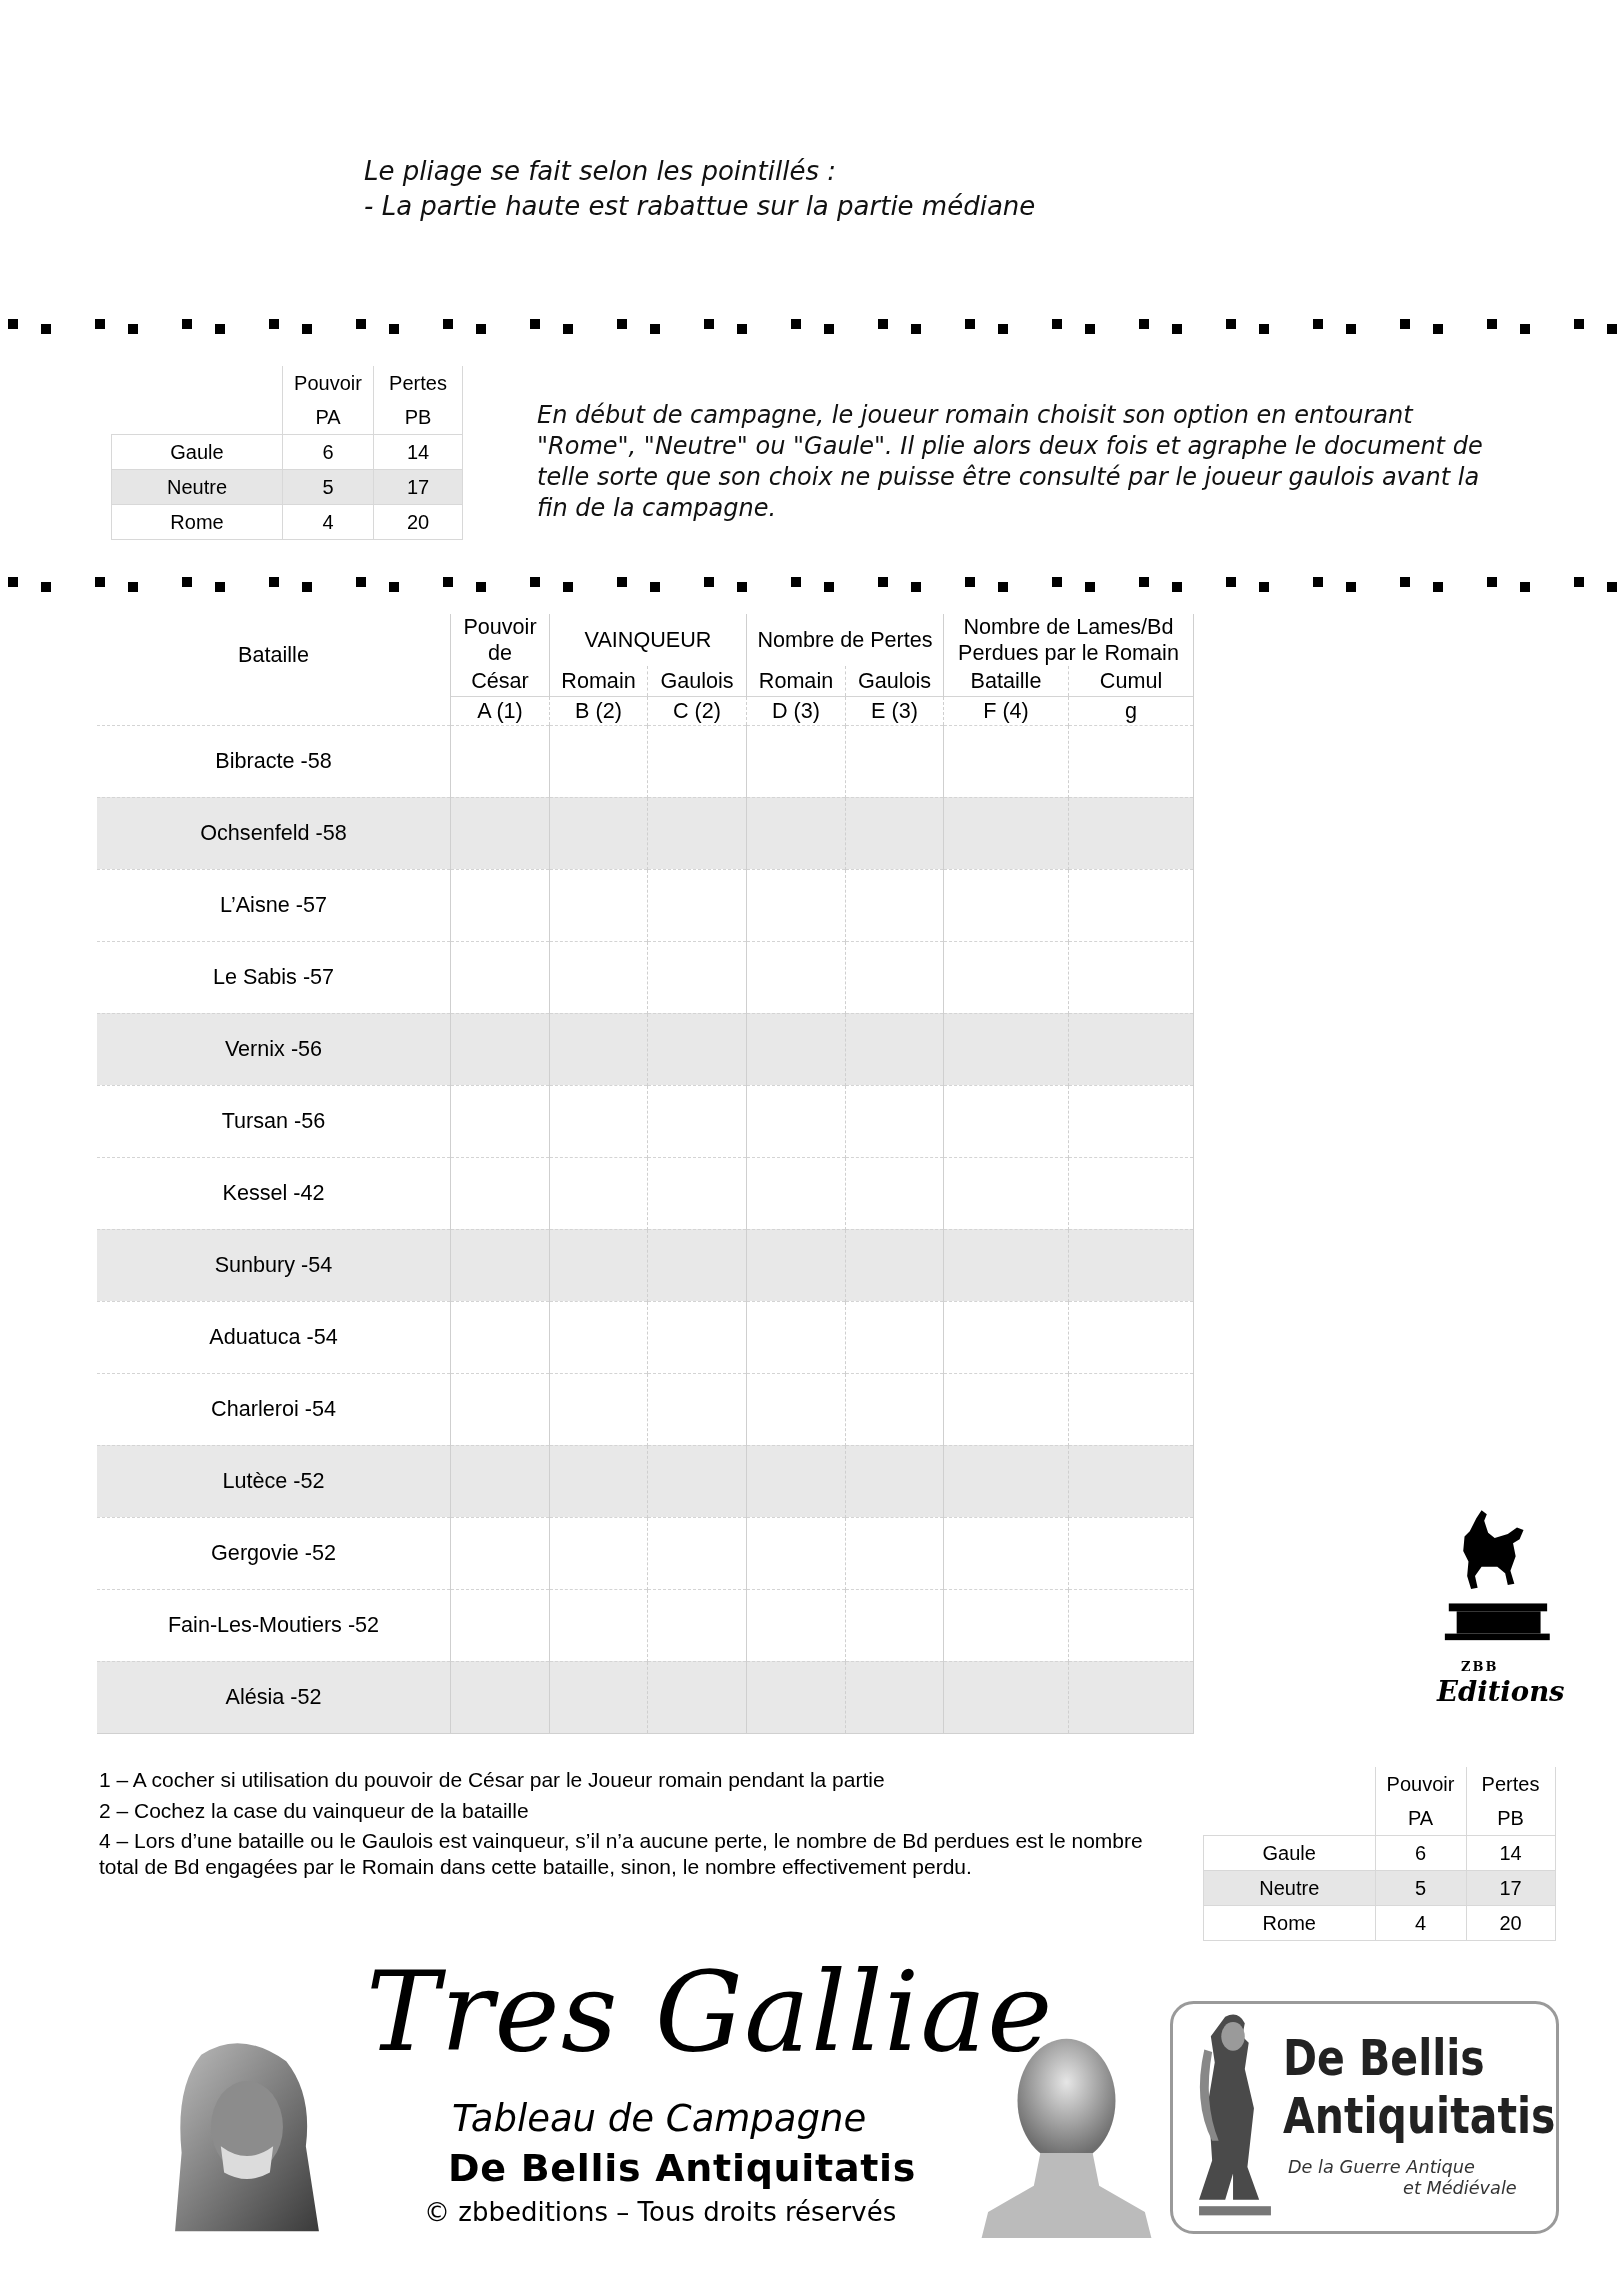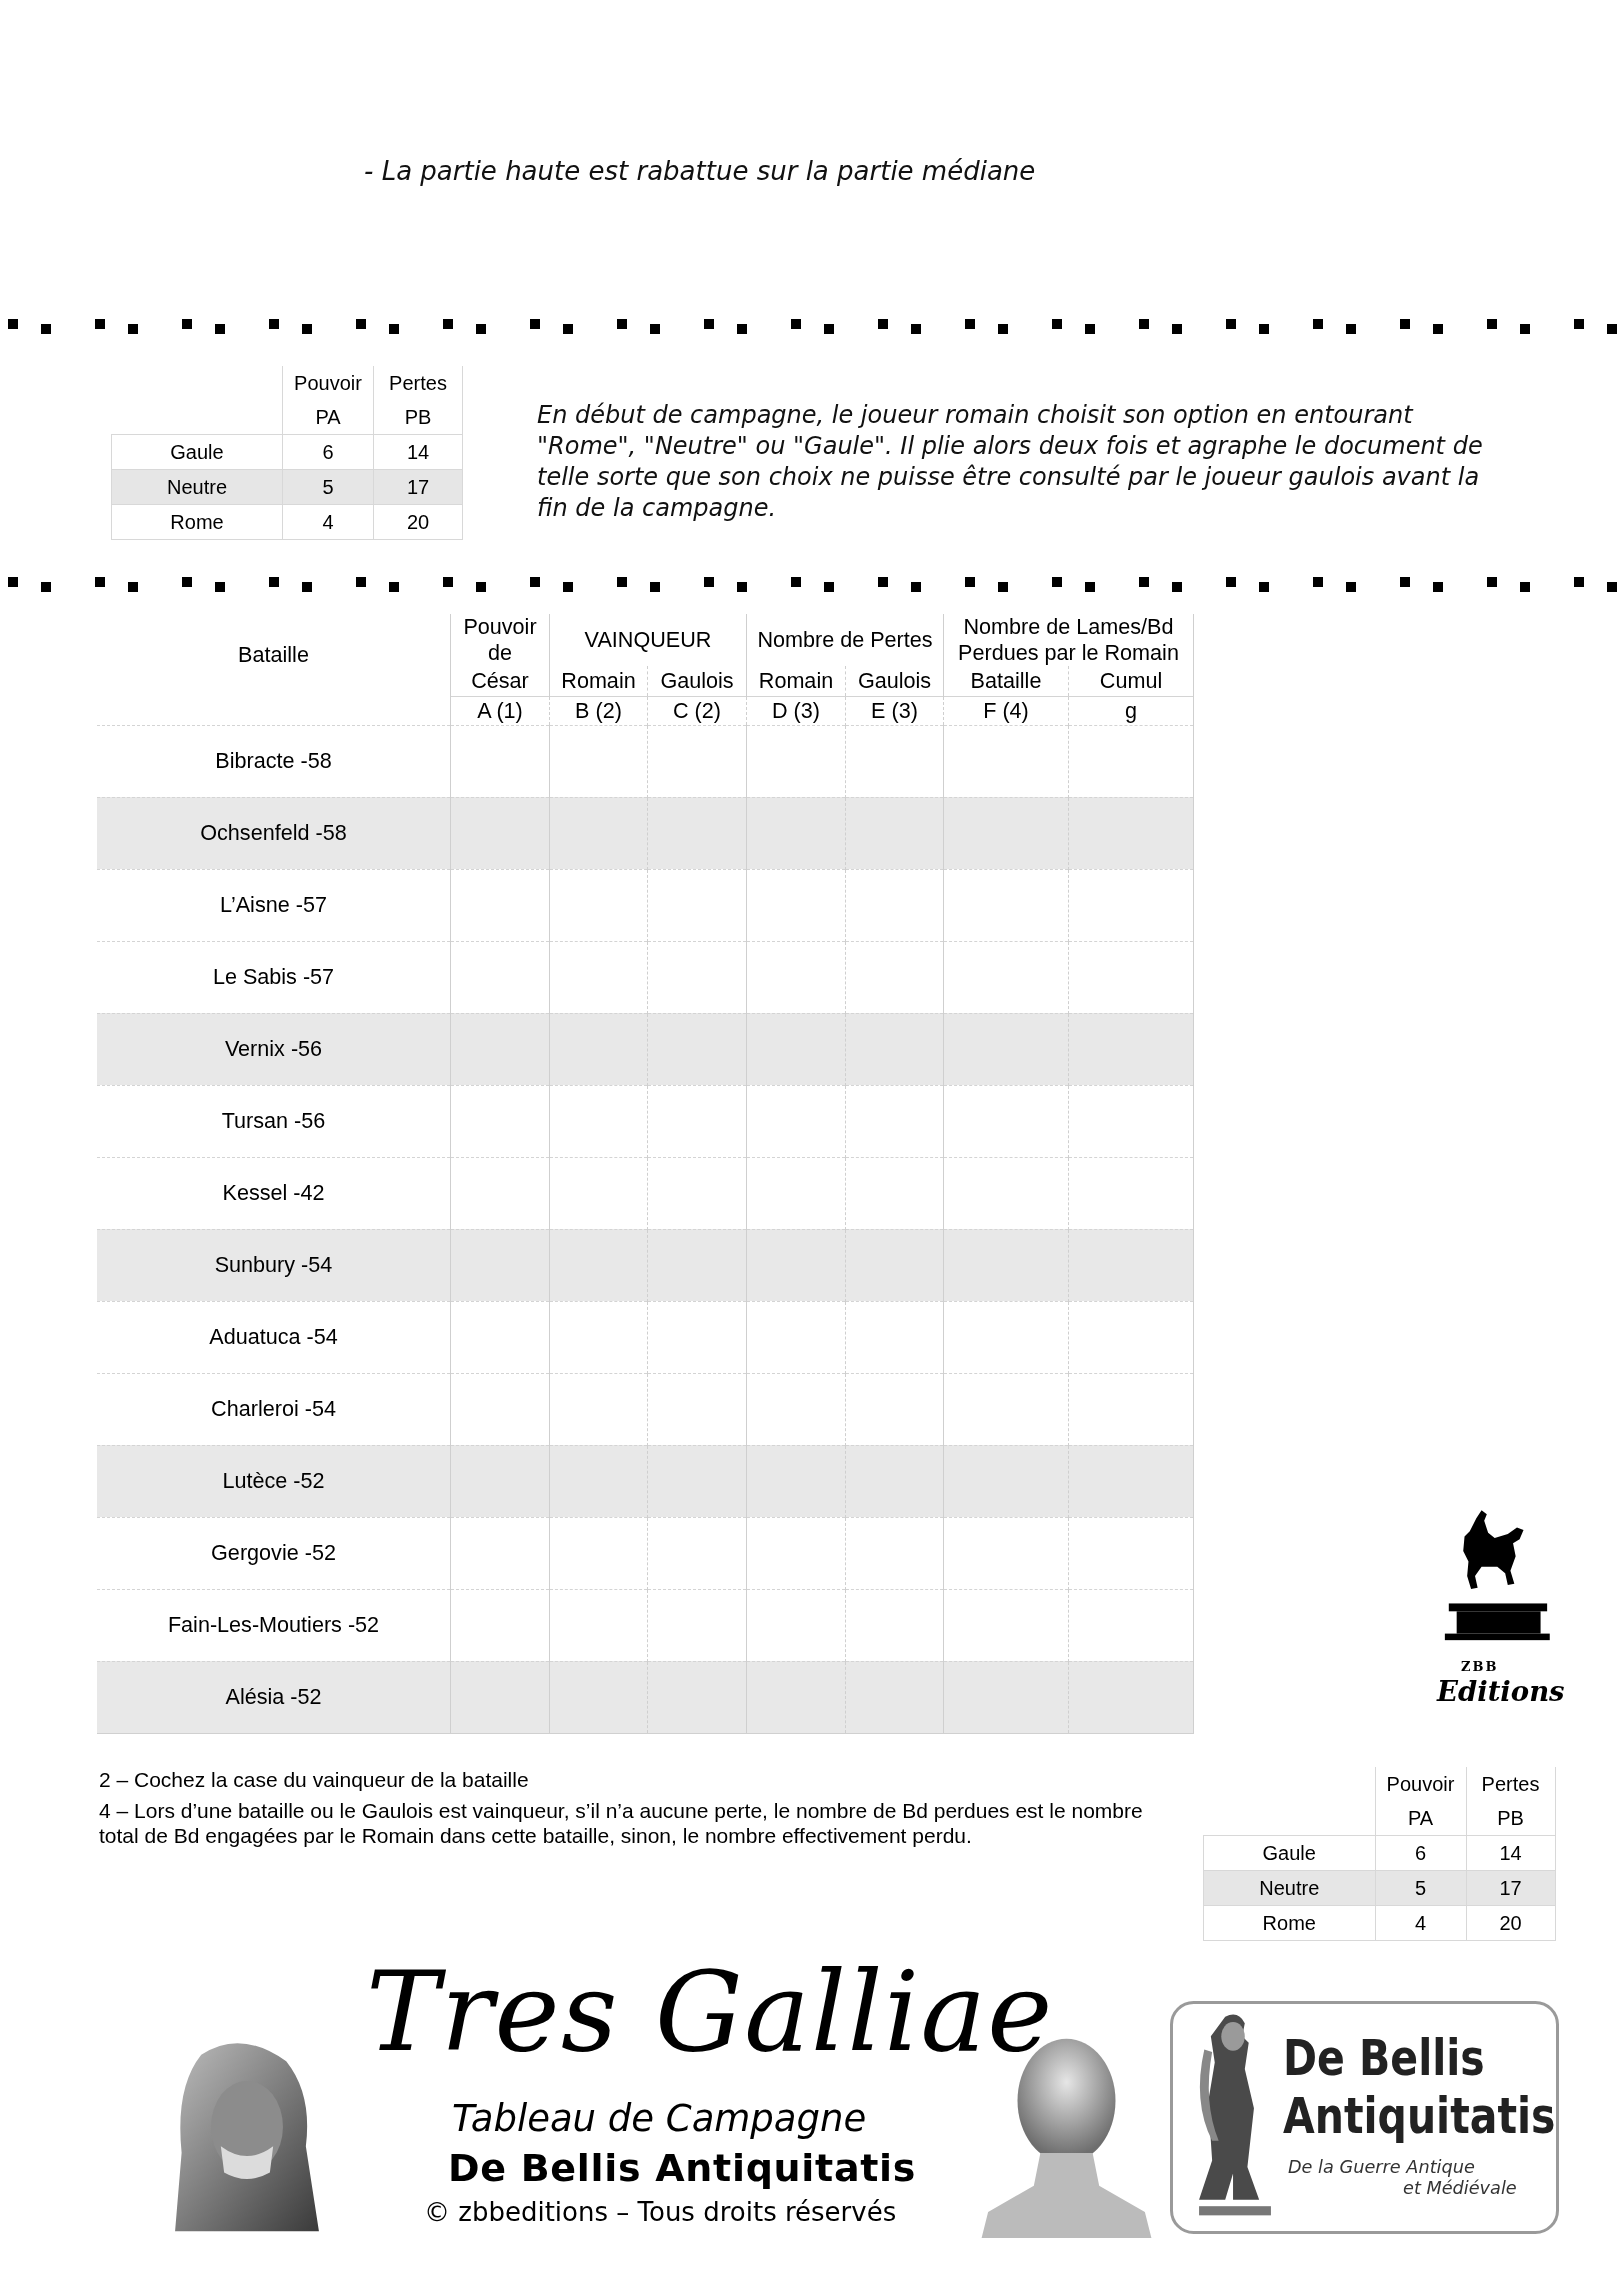--- a/index.html
+++ b/index.html
@@ -61,20 +61,21 @@
   .badge-s1 { left: 1288px; top: 2157px; font-family: "DejaVu Sans", sans-serif; font-style: italic; font-size: 17.7px; color: #333; }
   .badge-s2 { left: 1386px; top: 2178px; font-family: "DejaVu Sans", sans-serif; font-style: italic; font-size: 17.7px; color: #333; margin-left: 17px; }
 
   .zbb-text { left: 1437px; top: 1662px; font-family: "DejaVu Serif", serif; font-weight: bold; font-size: 27.5px; font-style: italic; }
   .zbb-small { left: 1461px; top: 1659px; font-family: "DejaVu Serif", serif; font-weight: bold; font-size: 13px; letter-spacing: 2px; }
 </style>
 </head>
 <body>
 
 <div class="abs intro">
+  <div>Le pliage se fait selon les pointillés :</div>
   <div>- La partie haute est rabattue sur la partie médiane</div>
 </div>
 
 <div class="abs dots" id="dots1" style="top:319px;">
     <span style="left: 7.9px; top: 0px;"></span>
     <span style="left: 41px; top: 5.2px;"></span>
     <span style="left: 95px; top: 0px;"></span>
     <span style="left: 128px; top: 5.2px;"></span>
     <span style="left: 182px; top: 0px;"></span>
     <span style="left: 215px; top: 5.2px;"></span>
@@ -356,20 +357,21 @@
         <td style="border-right: 1.3px solid rgb(207, 207, 207);"></td>
         <td></td>
         <td style="border-right: 1.3px solid rgb(207, 207, 207);"></td>
         <td></td>
         <td class="last"></td>
       </tr>
     </tbody>
 </table>
 
 <div class="abs notes">
+  <div>1 – A cocher si utilisation du pouvoir de César par le Joueur romain pendant la partie</div>
   <div>2 – Cochez la case du vainqueur de la bataille</div>
   <div>4 – Lors d’une bataille ou le Gaulois est vainqueur, s’il n’a aucune perte, le nombre de Bd perdues est le nombre total de Bd engagées par le Romain dans cette bataille, sinon, le nombre effectivement perdu.</div>
 </div>
 
 <table class="abs small-tbl" style="left:1203px; top:1767px;">
   <tbody>
       <tr class="hdr">
     <td class="c1 blank" style="width:171px;"></td>
     <td class="c2">Pouvoir</td>
     <td class="c3">Pertes</td>

